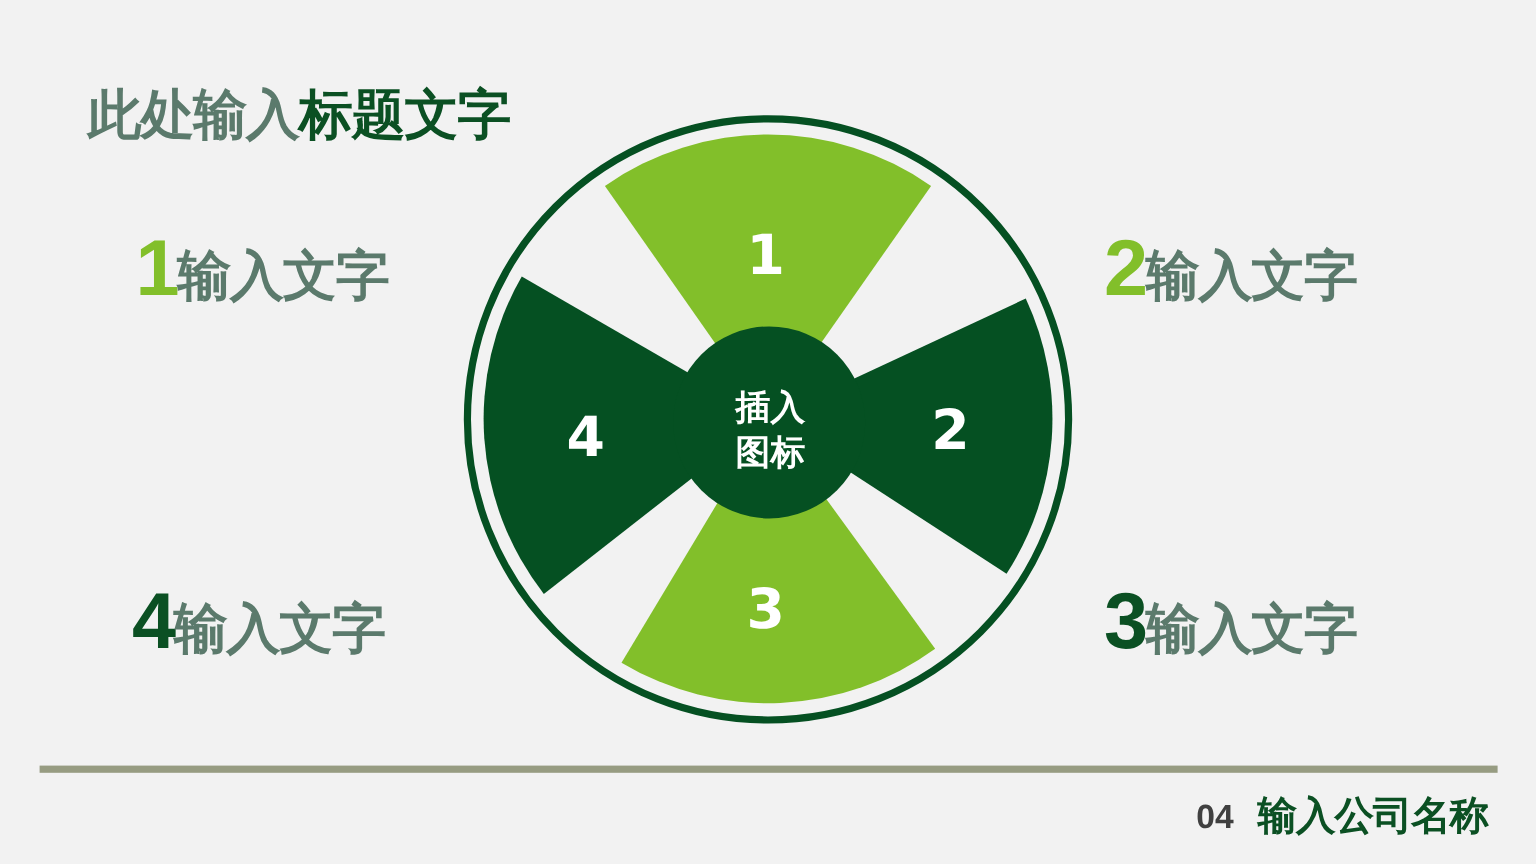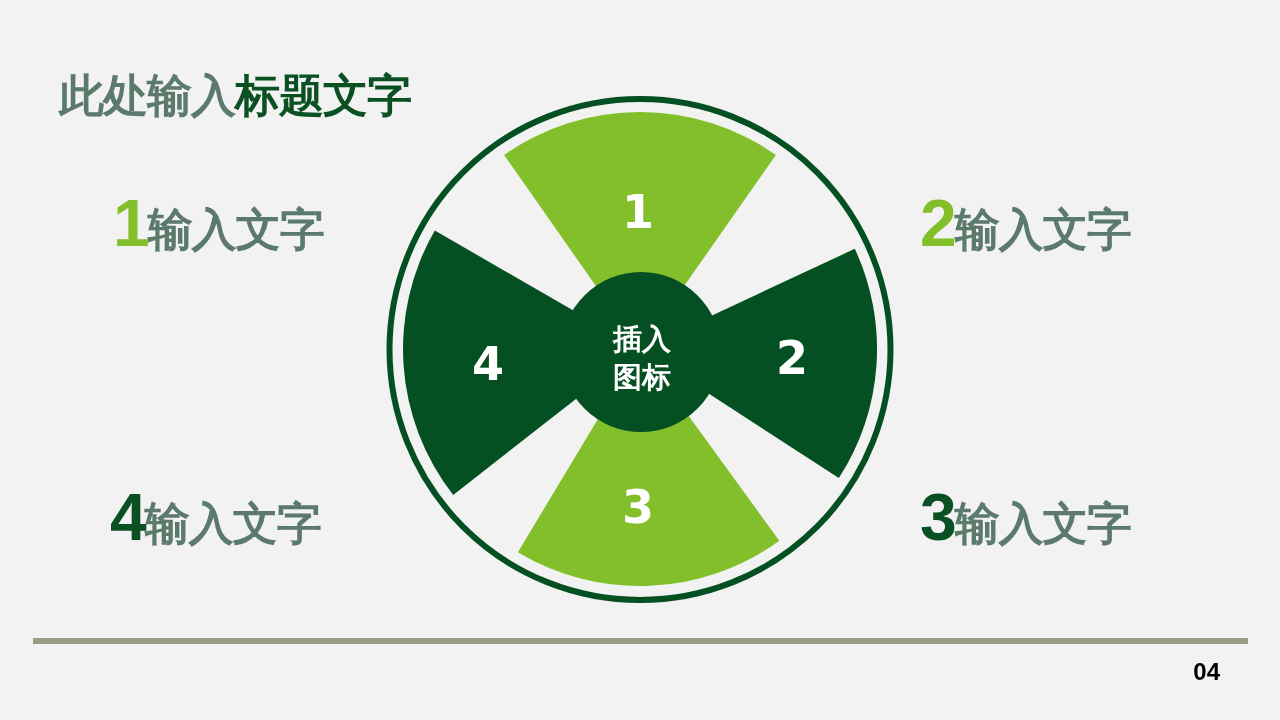--- a/index.html
+++ b/index.html
@@ -3,42 +3,42 @@
 <meta charset="utf-8">
 <style>
   html, body { margin:0; padding:0; }
   body {
     width:1280px; height:720px; overflow:hidden;
     background:#f2f2f2;
     font-family:"DejaVu Sans", "Liberation Sans", sans-serif;
     position:relative;
   }
   .title {
-    position:absolute; left:59px; top:68px;
+    position:absolute; left:73px; top:68px;
     font-size:45px; font-weight:bold; letter-spacing:-1px;
     line-height:56px; white-space:nowrap;
   }
   .title .a { color:#5b7a6c; }
   .title .b { color:#0b5023; }
   .label {
     position:absolute; white-space:nowrap; font-weight:bold;
     display:flex; align-items:flex-end;
   }
   .label .num { font-size:66px; line-height:66px; font-family:"Liberation Sans", sans-serif; }
   .label .txt { font-size:45px; line-height:52px; color:#5b7a6c; letter-spacing:-1px; margin-left:-2px;text-align:right; }
   #diagram { position:absolute; left:0; top:0; }
   .divider {
     position:absolute; left:33px; top:638px; width:1215px; height:6px;
     background:#979c82;
   }
   .footer {
     position:absolute; right:40px; top:658px;
     display:flex; align-items:center; white-space:nowrap;
   }
-  .footer .page { color:#000000; font-size:24px; font-weight:bold; font-family:"Liberation Sans", sans-serif; margin-right:20px;text-align:right; }
+  .footer .page { color:#404040; font-size:28px; font-weight:bold; font-family:"Liberation Sans", sans-serif; margin-right:20px;text-align:right; }
   .footer .company { color:#0b5023; font-size:33px; font-weight:bold; letter-spacing:-1px; }
   svg text { font-family:"DejaVu Sans", "Liberation Sans", sans-serif; font-weight:bold; }
 </style>
 </head>
 <body>
 
 <div class="title">
   <span class="a">此处输入</span><span class="b">标题文字</span>
 </div>
 
@@ -78,13 +78,14 @@
 </div>
 <div class="label" style="left:110px; top:484px;">
   <span class="num" style="color:#0b5023">4</span>
   <span class="txt">输入文字</span>
 </div>
 
 <div class="divider"></div>
 
 <div class="footer">
   <span class="page">04</span>
+  <span class="company">输入公司名称</span>
 </div>
 
 </body></html>

